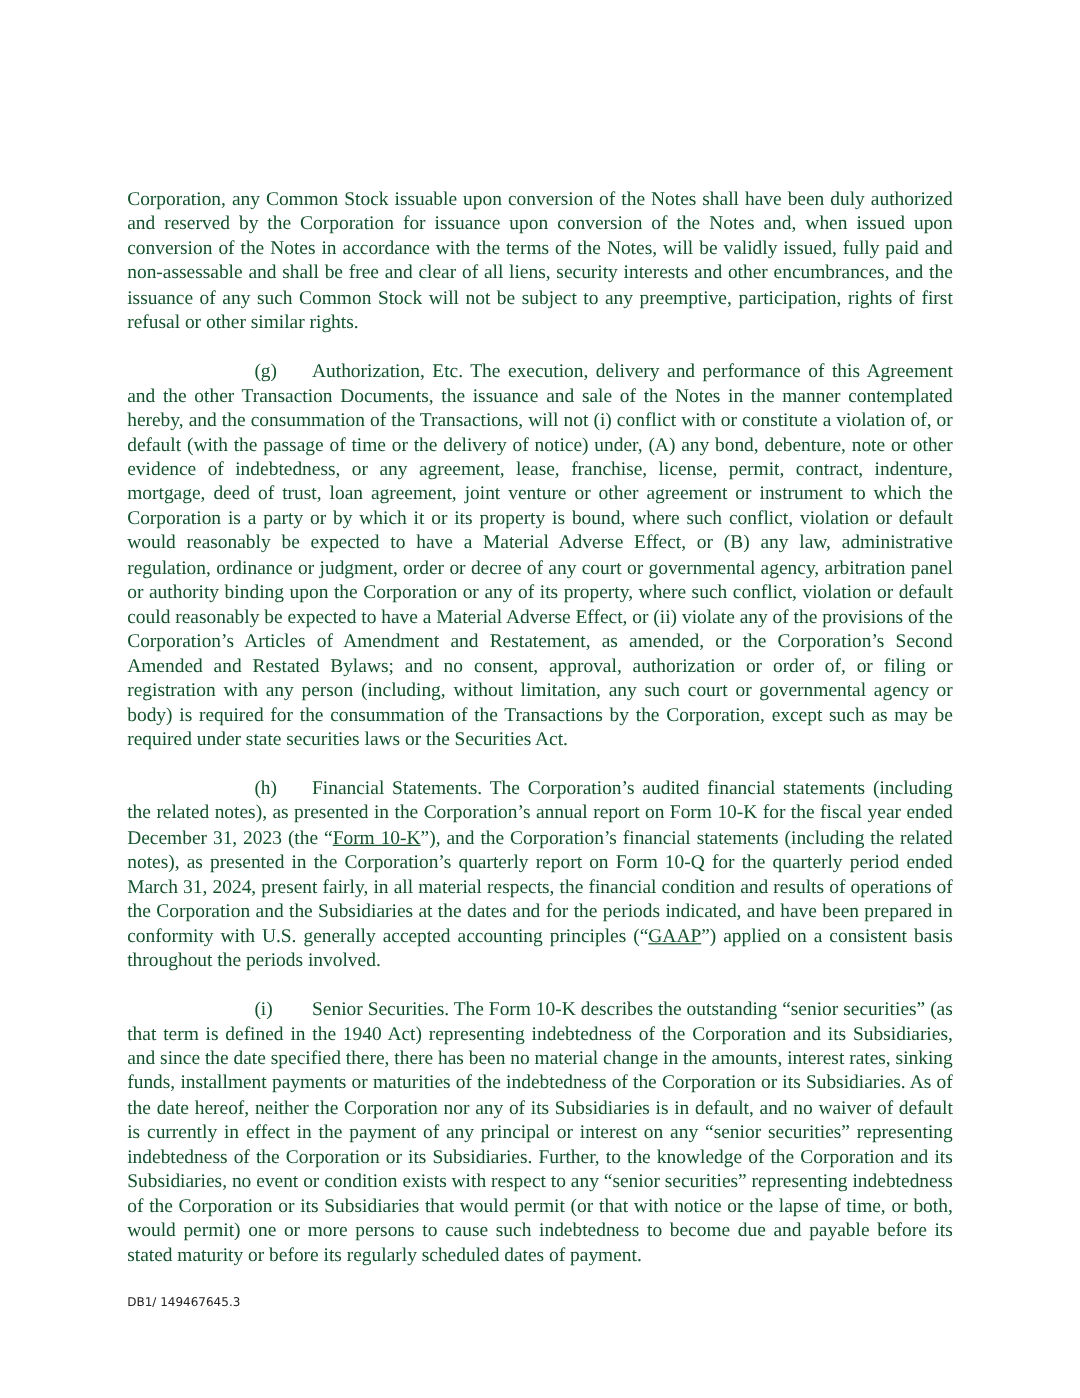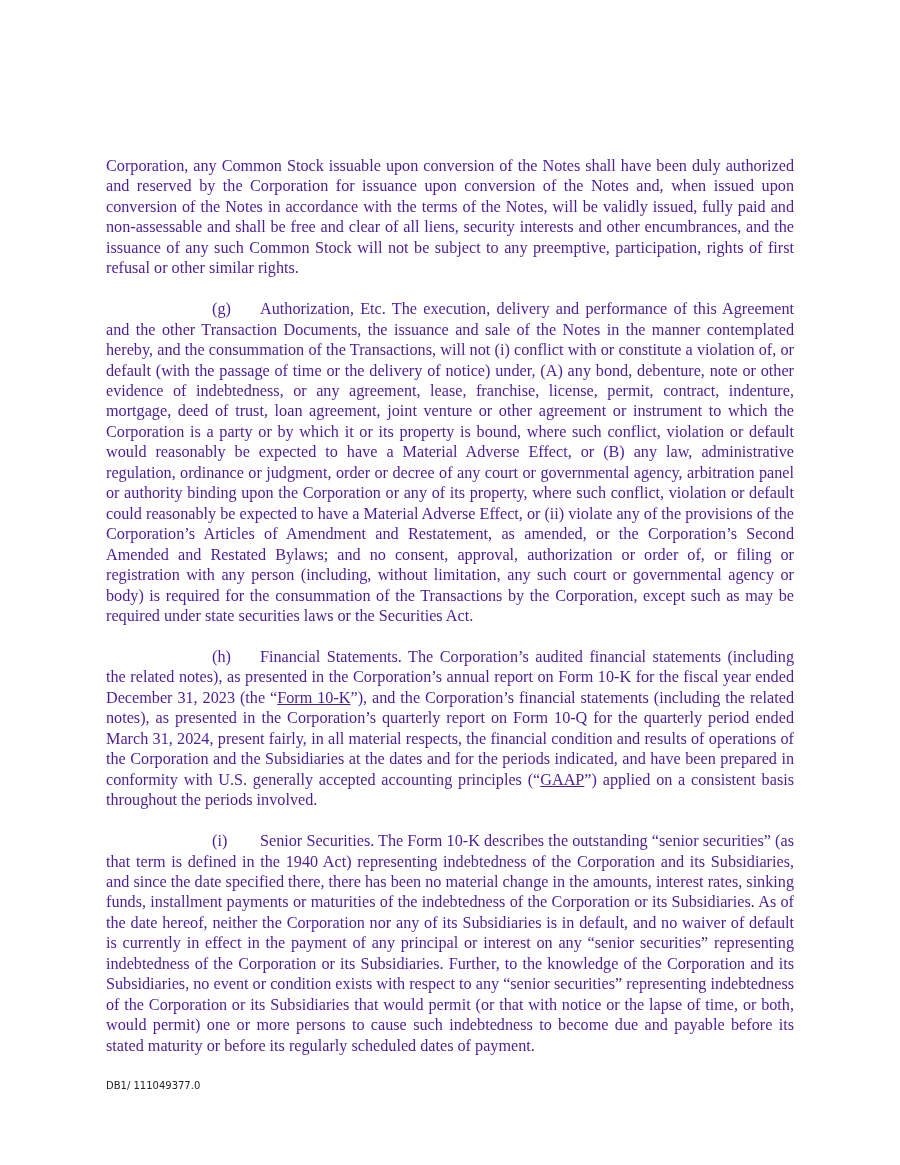--- a/index.html
+++ b/index.html
@@ -1,20 +1,20 @@
 <!DOCTYPE html>
 <html><head>
 <meta charset="utf-8">
 <style>
   html, body { margin: 0; padding: 0; background: #ffffff; }
   body { width: 900px; height: 1165px; position: relative; overflow: hidden; }
   .page {
     position: absolute; left: 106px; top: 156px; width: 688px;
     font-family: "Liberation Serif", serif; font-size: 16.2px; line-height: 20.45px;
-    color: #4c1d95; text-align: justify;
+    color: #14532d; text-align: justify;
   }
   .para { margin: 0 0 20.5px 0; text-align: justify; }
   .para .num { display: inline-block; width: 48px; margin-left: 106px; }
   .para .heading { }
   .u { text-decoration: underline; }
   .footer {
     position: absolute; left: 106px; top: 1080px;
     font-family: "DejaVu Sans", sans-serif; font-size: 10px; color: #222;
   }
 </style>
@@ -24,13 +24,13 @@
 <div class="page">
   <p class="para">Corporation, any Common Stock issuable upon conversion of the Notes shall have been duly authorized and reserved by the Corporation for issuance upon conversion of the Notes and, when issued upon conversion of the Notes in accordance with the terms of the Notes, will be validly issued, fully paid and non-assessable and shall be free and clear of all liens, security interests and other encumbrances, and the issuance of any such Common Stock will not be subject to any preemptive, participation, rights of first refusal or other similar rights.</p>
 
   <p class="para"><span class="num">(g)</span><span class="heading">Authorization, Etc</span><span>. The execution, delivery and performance of this Agreement and the other Transaction Documents, the issuance and sale of the Notes in the manner contemplated hereby, and the consummation of the Transactions, will not (i) conflict with or constitute a violation of, or default (with the passage of time or the delivery of notice) under, (A) any bond, debenture, note or other evidence of indebtedness, or any agreement, lease, franchise, license, permit, contract, indenture, mortgage, deed of trust, loan agreement, joint venture or other agreement or instrument to which the Corporation is a party or by which it or its property is bound, where such conflict, violation or default would reasonably be expected to have a Material Adverse Effect, or (B) any law, administrative regulation, ordinance or judgment, order or decree of any court or governmental agency, arbitration panel or authority binding upon the Corporation or any of its property, where such conflict, violation or default could reasonably be expected to have a Material Adverse Effect, or (ii) violate any of the provisions of the Corporation’s Articles of Amendment and Restatement, as amended, or the Corporation’s Second Amended and Restated Bylaws; and no consent, approval, authorization or order of, or filing or registration with any person (including, without limitation, any such court or governmental agency or body) is required for the consummation of the Transactions by the Corporation, except such as may be required under state securities laws or the Securities Act.</span></p>
 
   <p class="para"><span class="num">(h)</span><span class="heading">Financial Statements</span><span>. The Corporation’s audited financial statements (including the related notes), as presented in the Corporation’s annual report on Form 10-K for the fiscal year ended December 31, 2023 (the “</span><span class="u">Form 10-K</span><span>”), and the Corporation’s financial statements (including the related notes), as presented in the Corporation’s quarterly report on Form 10-Q for the quarterly period ended March 31, 2024, present fairly, in all material respects, the financial condition and results of operations of the Corporation and the Subsidiaries at the dates and for the periods indicated, and have been prepared in conformity with U.S. generally accepted accounting principles (“</span><span class="u">GAAP</span><span>”) applied on a consistent basis throughout the periods involved.</span></p>
 
   <p class="para"><span class="num">(i)</span><span class="heading">Senior Securities</span><span>. The Form 10-K describes the outstanding “senior securities” (as that term is defined in the 1940 Act) representing indebtedness of the Corporation and its Subsidiaries, and since the date specified there, there has been no material change in the amounts, interest rates, sinking funds, installment payments or maturities of the indebtedness of the Corporation or its Subsidiaries. As of the date hereof, neither the Corporation nor any of its Subsidiaries is in default, and no waiver of default is currently in effect in the payment of any principal or interest on any “senior securities” representing indebtedness of the Corporation or its Subsidiaries. Further, to the knowledge of the Corporation and its Subsidiaries, no event or condition exists with respect to any “senior securities” representing indebtedness of the Corporation or its Subsidiaries that would permit (or that with notice or the lapse of time, or both, would permit) one or more persons to cause such indebtedness to become due and payable before its stated maturity or before its regularly scheduled dates of payment.</span></p>
 </div>
 
-<div class="footer">DB1/ 111049377.0</div>
+<div class="footer">DB1/ 149467645.3</div>
 
 </body></html>

